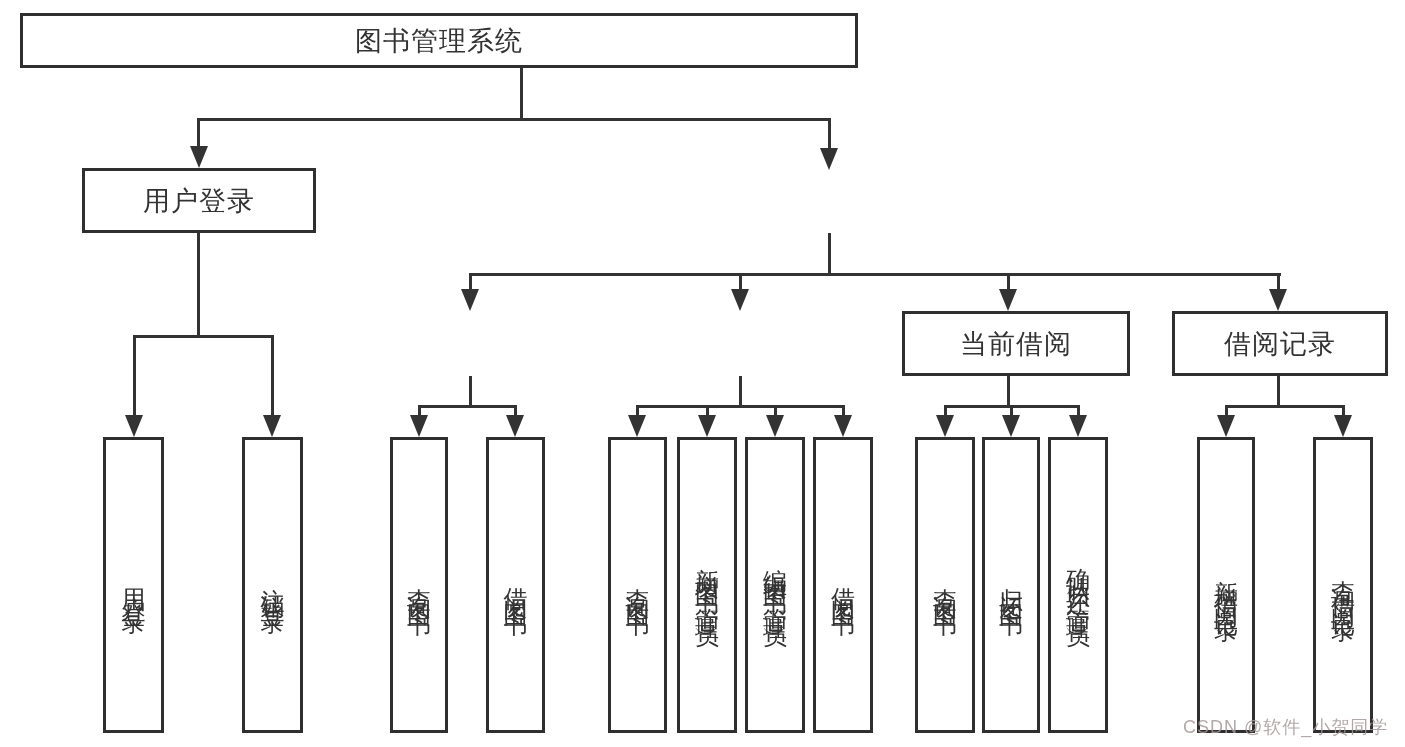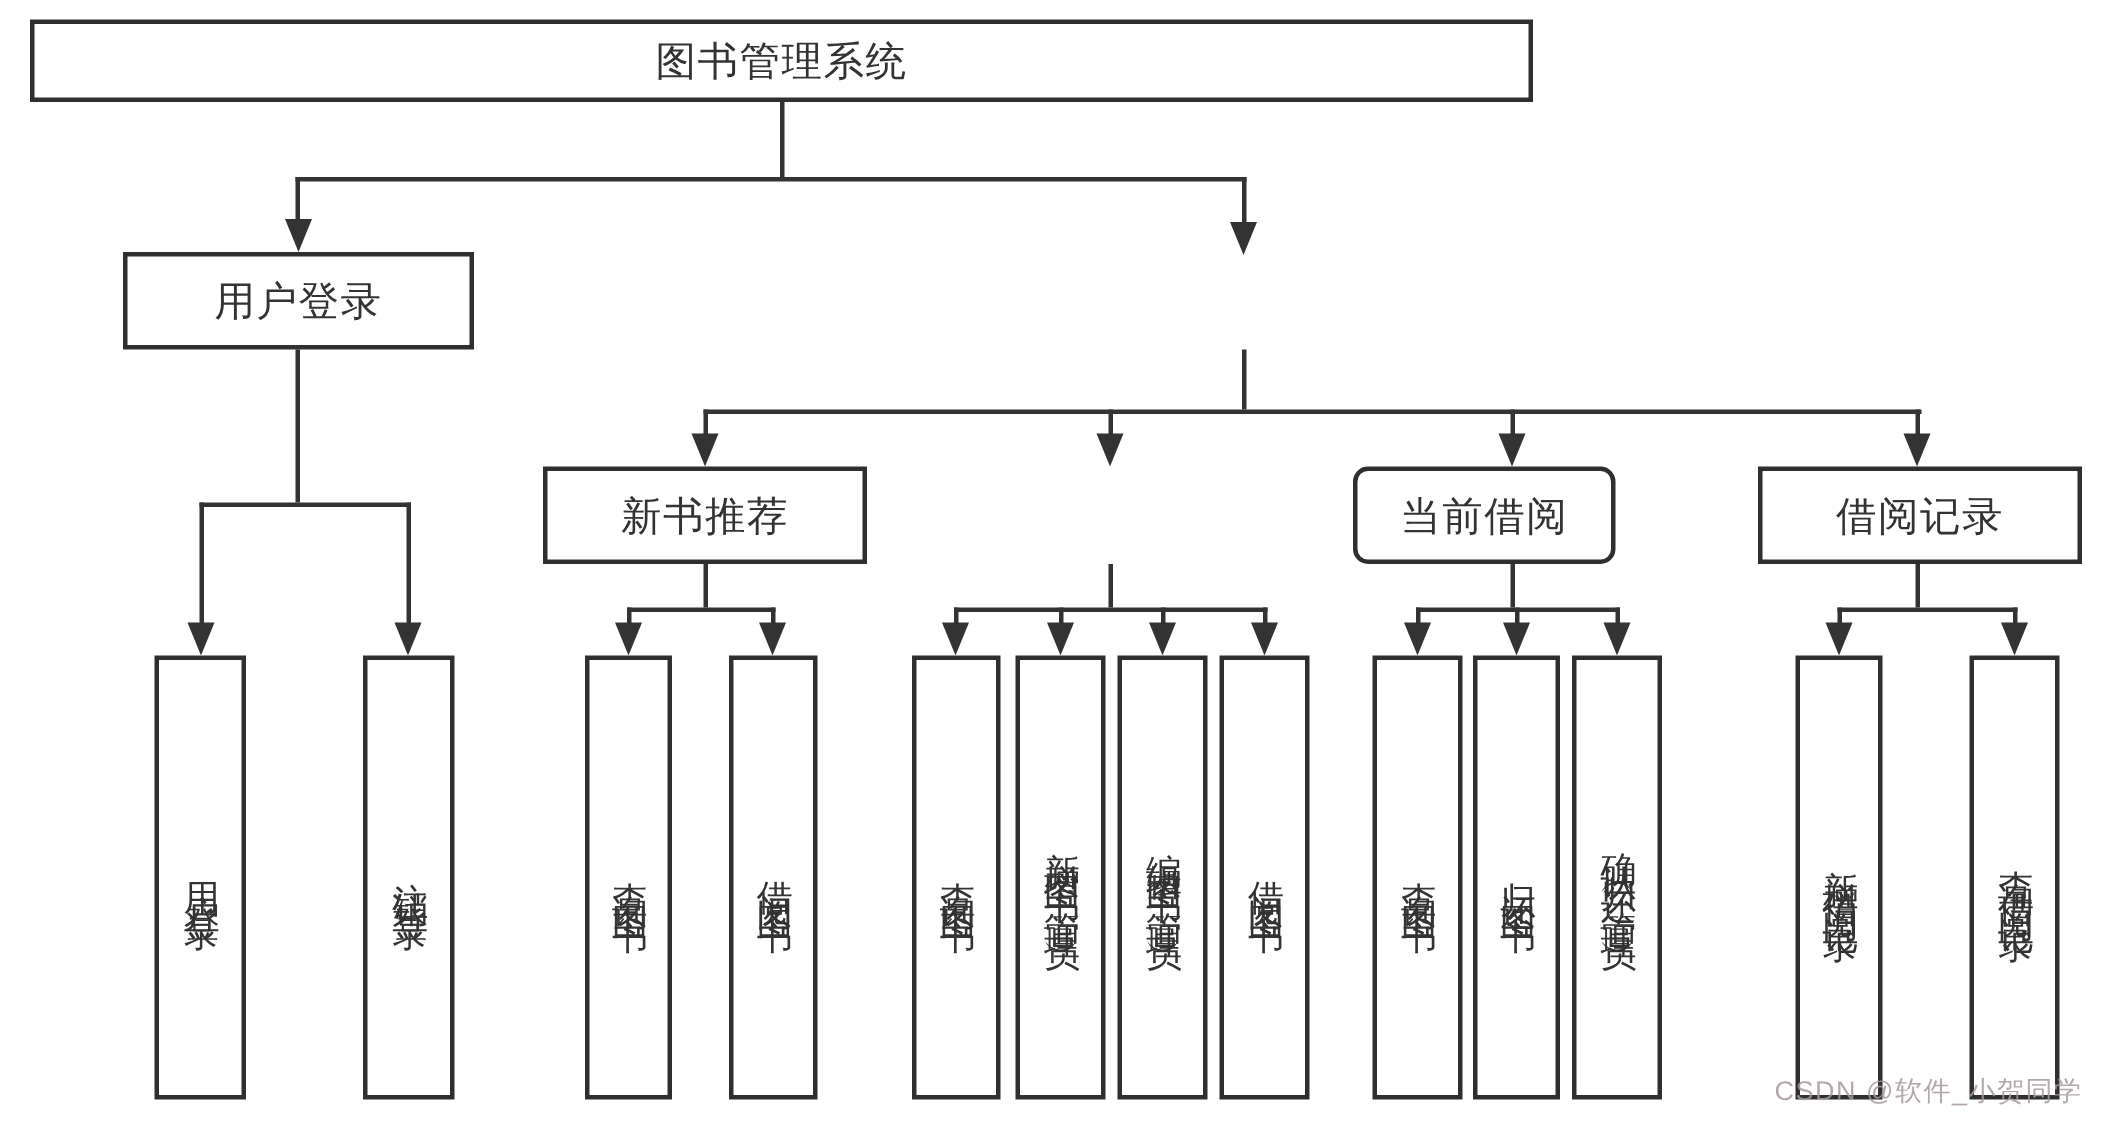--- a/index.html
+++ b/index.html
@@ -20,21 +20,21 @@
   .vtext{writing-mode:vertical-rl;text-orientation:mixed;
          font-size:24px;color:#333333;letter-spacing:8px;line-height:1;white-space:nowrap;}
   .watermark{position:absolute;left:1183px;top:715px;font-size:18px;letter-spacing:1px;
              color:rgba(166,153,153,0.85);z-index:10;white-space:nowrap;}
 </style>
 </head>
 <body>
 
 <div class="canvas">
 
-  <div class="hbox" style="left:20px;top:13px;width:1002px;height:55px;">
+  <div class="hbox" style="left:20px;top:13px;width:838px;height:55px;">
     <span>图书管理系统</span>
   </div>
 
   <div class="line vl" style="left:520px;top:68px;height:50px;"></div>
   <div class="line hl" style="left:197px;top:118px;width:634px;"></div>
   <div class="line vl" style="left:197px;top:118px;height:30px;"></div>
   <div class="arrow" style="left:190px;top:146px;"></div>
   <div class="line vl" style="left:828px;top:118px;height:30px;"></div>
   <div class="arrow" style="left:820px;top:148px;"></div>
 
@@ -53,24 +53,21 @@
   <div class="line hl" style="left:469px;top:273px;width:812px;"></div>
   <div class="line vl" style="left:469px;top:273px;height:18px;"></div>
   <div class="arrow" style="left:461px;top:289px;"></div>
   <div class="line vl" style="left:739px;top:273px;height:18px;"></div>
   <div class="arrow" style="left:731px;top:289px;"></div>
   <div class="line vl" style="left:1007px;top:273px;height:18px;"></div>
   <div class="arrow" style="left:999px;top:289px;"></div>
   <div class="line vl" style="left:1277px;top:273px;height:18px;"></div>
   <div class="arrow" style="left:1269px;top:289px;"></div>
 
-  <div class="hbox" style="left:362px;top:311px;width:216px;height:65px;">
-    <span>新书推荐</span>
-  </div>
-  <div class="hbox" style="left:902px;top:311px;width:175px;height:65px;border-radius:10px;">
+  <div class="hbox" style="left:902px;top:311px;width:228px;height:65px;">
     <span>当前借阅</span>
   </div>
   <div class="hbox" style="left:1172px;top:311px;width:216px;height:65px;">
     <span>借阅记录</span>
   </div>
 
   <div class="line vl" style="left:469px;top:376px;height:29px;"></div>
   <div class="line hl" style="left:418px;top:405px;width:99px;"></div>
   <div class="line vl" style="left:418px;top:405px;height:12px;"></div>
   <div class="arrow" style="left:410px;top:415px;"></div>

